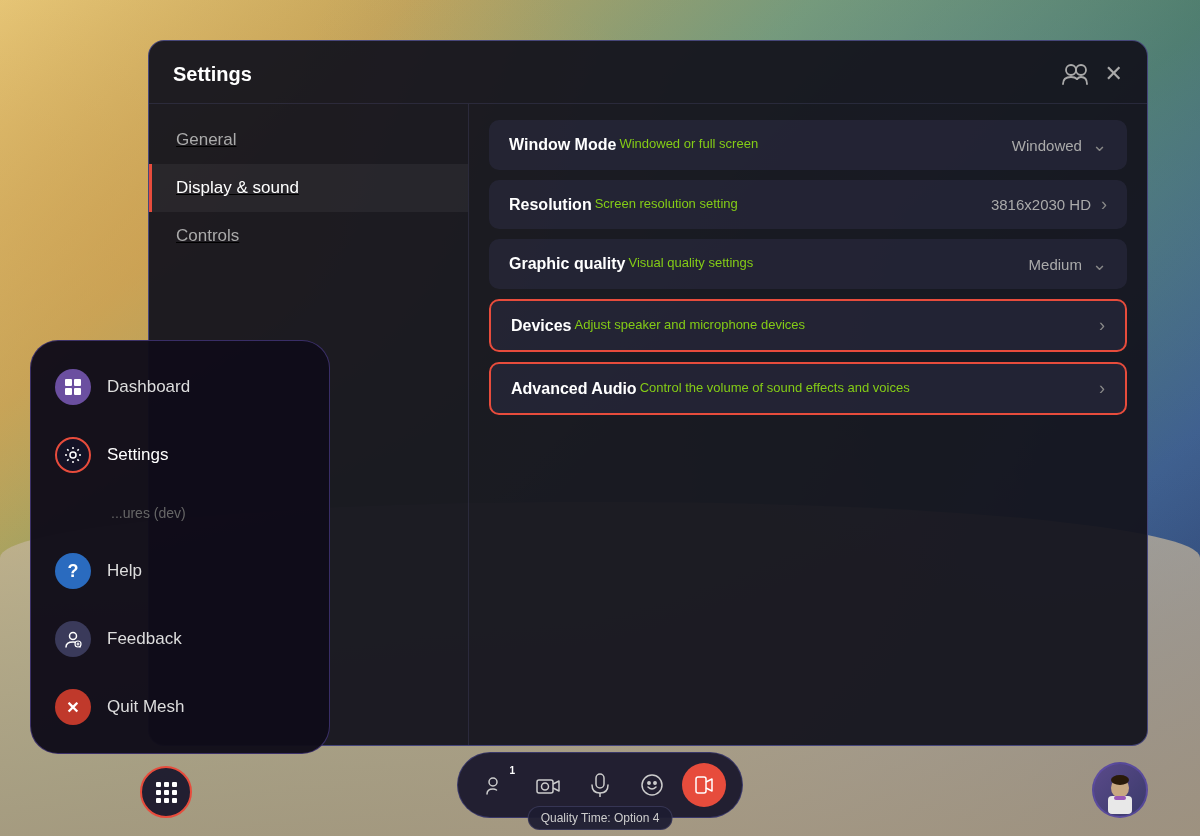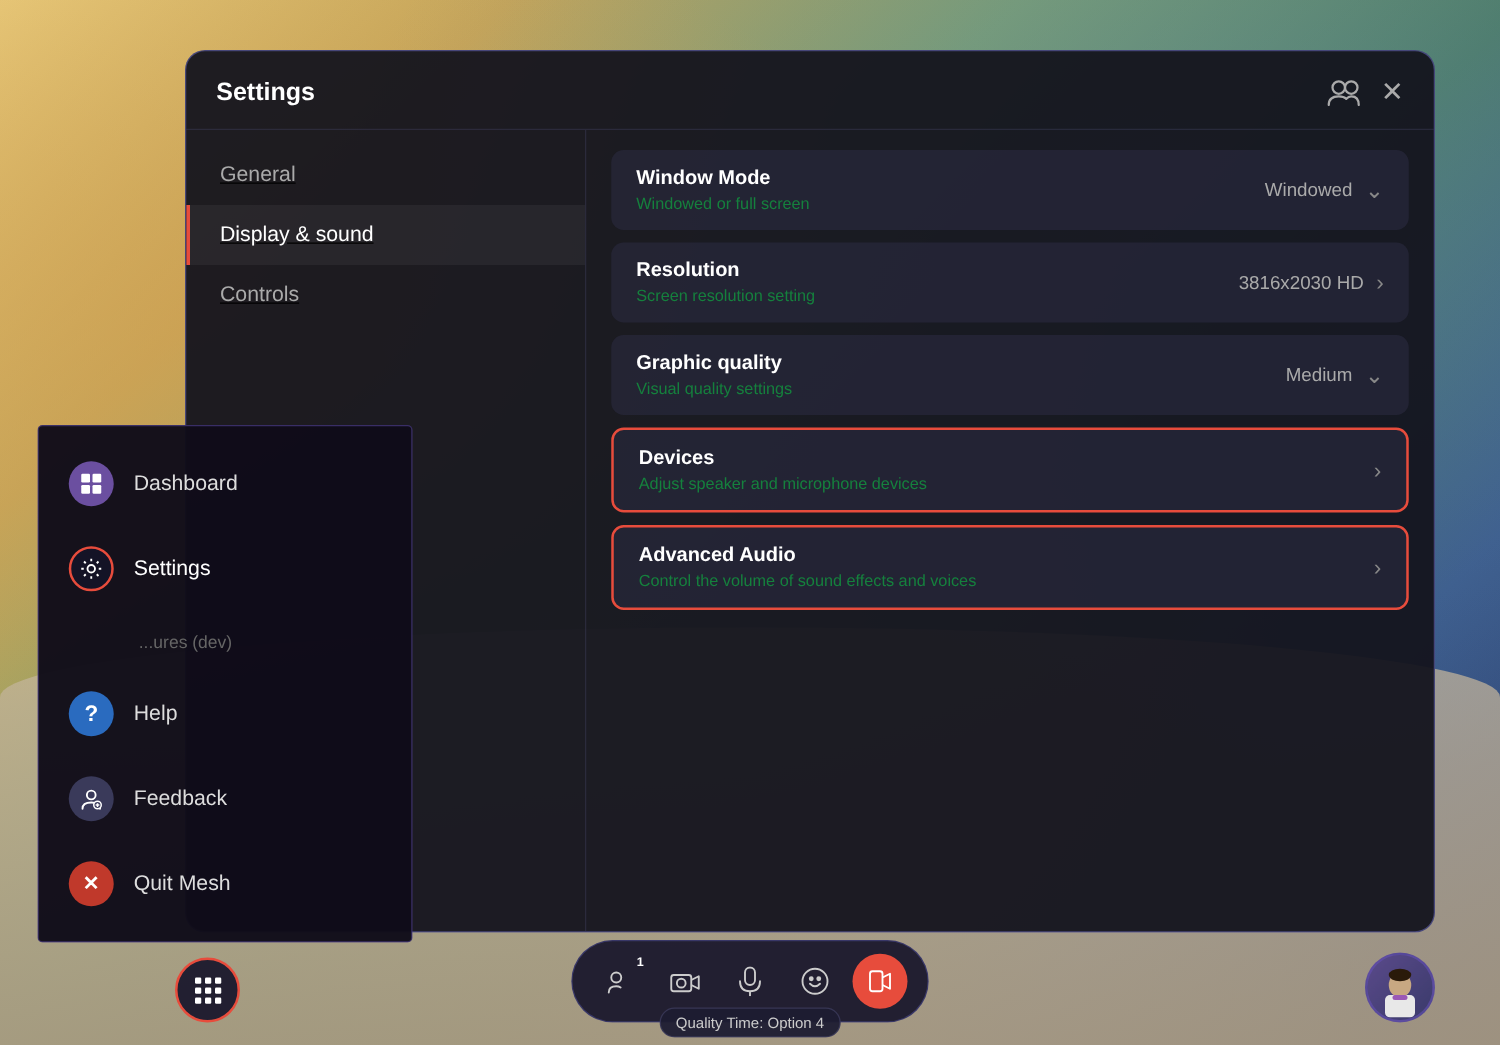--- a/index.html
+++ b/index.html
@@ -137,32 +137,31 @@
       justify-content: space-between;
       cursor: pointer;
     }
 
     .setting-row.highlighted {
       border: 2px solid #e74c3c;
     }
 
     .setting-row-left {
       display: flex;
-      flex-direction: column;
       gap: 3px;
     }
 
     .setting-row-title {
       color: #fff;
       font-size: 16px;
       font-weight: 600;
     }
 
     .setting-row-sub {
-      color: #15803d;
+      color: #84cc16;
       font-size: 13px;
     }
 
     .setting-row-right {
       display: flex;
       align-items: center;
       gap: 10px;
       color: #aaa;
       font-size: 15px;
       flex-shrink: 0;
@@ -173,21 +172,21 @@
       color: #888;
     }
 
     
     .side-menu {
       position: absolute;
       top: 340px;
       left: 30px;
       width: 300px;
       background: rgba(15, 12, 25, 0.97);
-      border-radius: 4px;
+      border-radius: 28px;
       border: 1.5px solid rgba(100, 80, 180, 0.5);
       z-index: 30;
       padding: 12px 0;
     }
 
     .side-menu-item {
       display: flex;
       align-items: center;
       gap: 16px;
       padding: 16px 24px;

